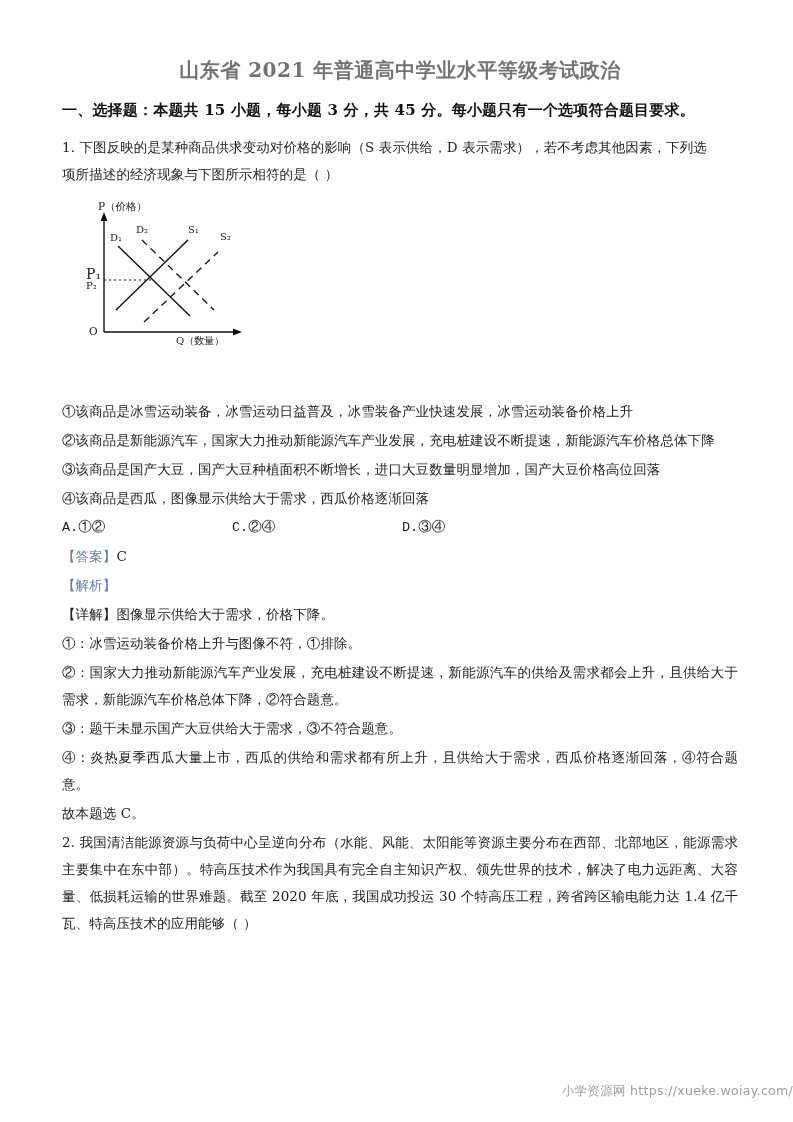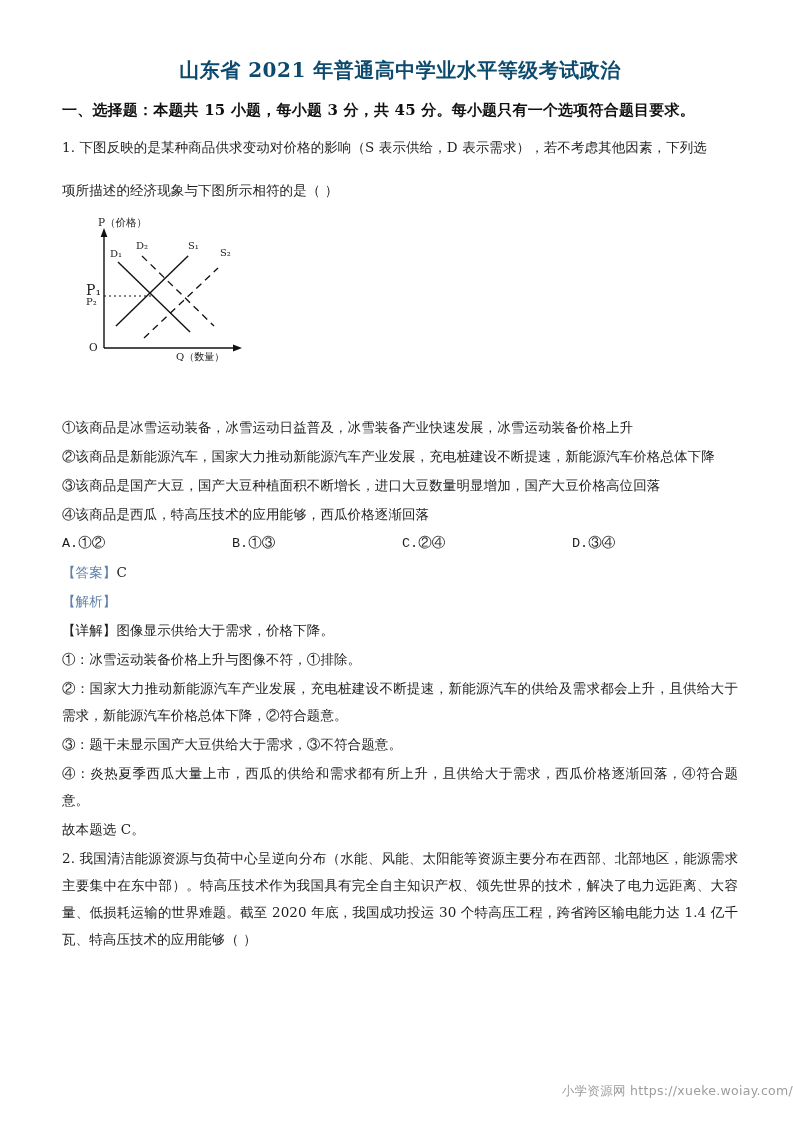--- a/index.html
+++ b/index.html
@@ -31,21 +31,21 @@
 
   
   .doc-title {
     font-family: "DejaVu Serif", "Liberation Serif", serif;
     font-size: 20px;
     font-weight: bold;
     text-align: center;
     letter-spacing: 0.5px;
     line-height: 1.4;
     margin: 0 0 14px 0;
-    color: #0c4a6e;
+    color: #737373;
   }
 
   
   .section-head {
     font-size: 15px;
     font-weight: bold;
     line-height: 1.6;
     margin: 0 0 12px 0;
     letter-spacing: 0.2px;
     color: #111;
@@ -54,21 +54,21 @@
   
   .para {
     font-size: 13.5px;
     line-height: 2.0;
     margin: 0 0 2px 0;
     text-align: justify;
     text-justify: inter-ideograph;
     letter-spacing: 0.1px;
     color: #1d1d1d;
   }
-  .para.tight { margin-bottom: 16px; }
+  .para.tight { margin-bottom: 0; }
 
   .blue {
     color: #5f80a8;
   }
 
   
   .figure-wrap {
     margin: 16px 0 46px 0;
     padding-left: 8px;
     text-align: center;
@@ -159,28 +159,25 @@
 
         <div style="position:absolute; left:118px; top:20px; font-size:10px;">S₁</div>
 
         <div style="position:absolute; left:150px; top:27px; font-size:10px;">S₂</div>
       </div>
     </div>
 
     <div class="para">①该商品是冰雪运动装备，冰雪运动日益普及，冰雪装备产业快速发展，冰雪运动装备价格上升</div>
     <div class="para">②该商品是新能源汽车，国家大力推动新能源汽车产业发展，充电桩建设不断提速，新能源汽车价格总体下降</div>
     <div class="para">③该商品是国产大豆，国产大豆种植面积不断增长，进口大豆数量明显增加，国产大豆价格高位回落</div>
-    <div class="para">④该商品是西瓜，特高压技术的应用能够，西瓜价格逐渐回落</div>
+    <div class="para">④该商品是西瓜，图像显示供给大于需求，西瓜价格逐渐回落</div>
 
     <div class="para" style="display:flex; letter-spacing:0;font-family:Liberation Mono, monospace;">
       <span style="width:170px; display:inline-block;">
         <span>A.</span><span>①②</span>
-      </span>
-      <span style="width:170px; display:inline-block;">
-        <span>B.</span><span>①③</span>
       </span>
       <span style="width:170px; display:inline-block;">
         <span>C.</span><span>②④</span>
       </span>
       <span style="display:inline-block;">
         <span>D.</span><span>③④</span>
       </span>
     </div>
 
     <div class="para">

